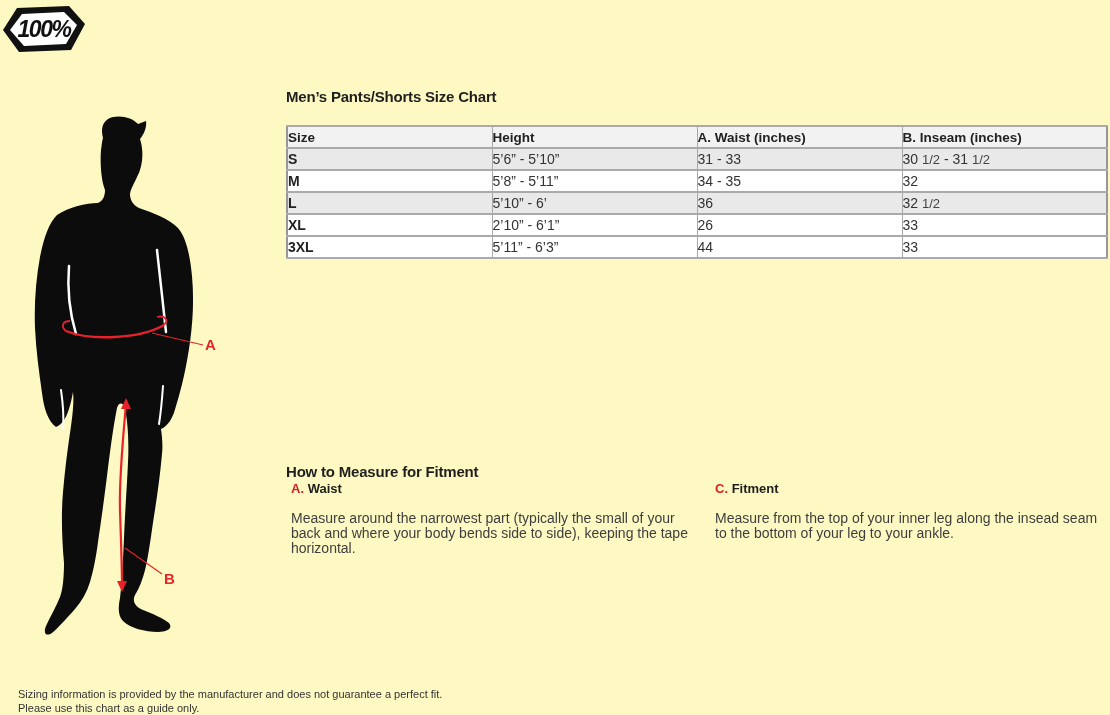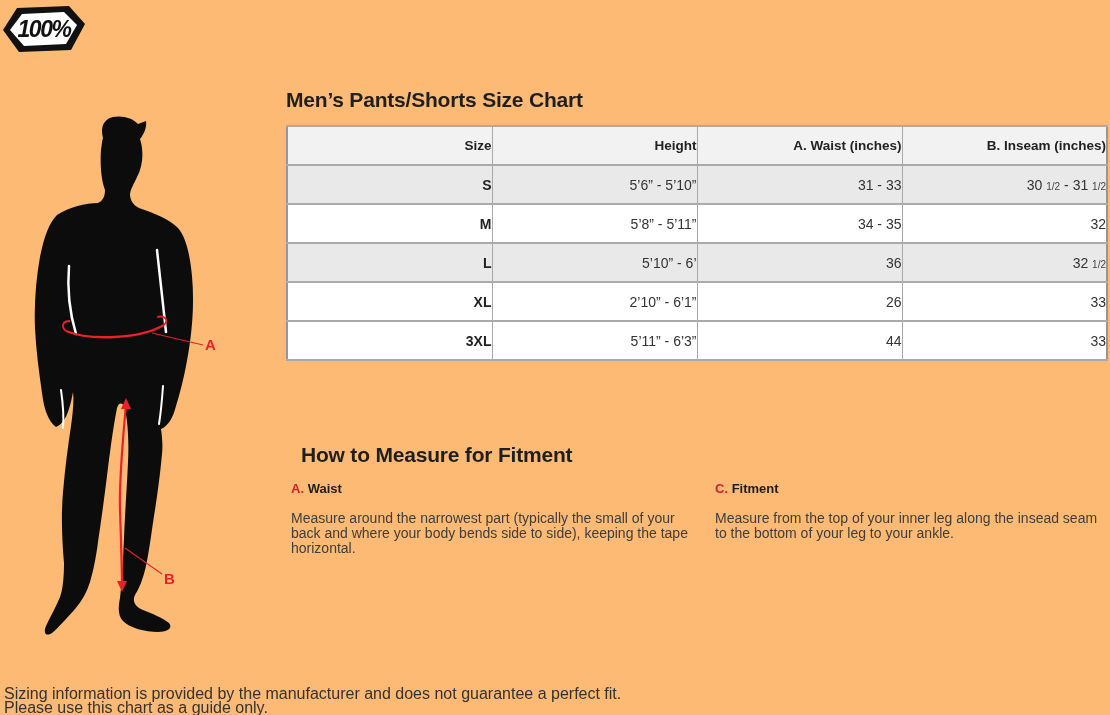--- a/index.html
+++ b/index.html
@@ -1,94 +1,94 @@
 <!DOCTYPE html>
 <html><head>
 <meta charset="utf-8">
 <style>
   * { margin: 0; padding: 0; box-sizing: border-box; }
   html, body { background: #ffffff; }
   #canvas {
     position: relative;
     width: 1110px;
     height: 715px;
-    background: #fdba74;
+    background: #fef9c3;
     font-family: "Liberation Sans", sans-serif;
     overflow: hidden;
   }
   
   #logo { position: absolute; left: 2px; top: 3px; }
   
   #figure { position: absolute; left: 25px; top: 115px; }
   
   .section-title {
     position: absolute;
-    font-size: 21px;
+    font-size: 15px;
     font-weight: bold;
     color: #1f1f1f;
     letter-spacing: -0.2px;
     text-align: right;
   }
   #chart-title { left: 286px; top: 88px; }
-  #measure-title { left: 286px; top: 443px; margin-left: 15px; }
+  #measure-title { left: 286px; top: 463px; }
   
   #size-table {
     position: absolute;
     left: 286px;
     top: 125px;
     width: 822px;
     border-collapse: collapse;
     table-layout: fixed;
     border: 2px solid #969696;
   }
   #size-table th, #size-table td {
     border-left: 1px solid #a8a8a8;
     border-right: 1px solid #a8a8a8;
     border-top: 2px solid #aaaaaa;
     border-bottom: 2px solid #aaaaaa;
-    height: 39px;
-    text-align: right;
+    height: 22px;
+    text-align: left;
     vertical-align: middle;
   }
   #size-table th {
     background: #f2f2f2;
     font-size: 13.5px;
     font-weight: bold;
     color: #222;
   }
   #size-table td {
     font-size: 14px;
     color: #333;
     background: #ffffff;
   }
   #size-table tr.alt td { background: #e9e9e9; }
   #size-table td.size-cell { font-weight: bold; color: #222; }
-  .frac { font-size: 10px; color: #444; }
+  .frac { font-size: 13px; color: #444; }
   
   .measure-item { position: absolute; top: 481px; }
   #measure-item-a { left: 291px; width: 405px; }
   #measure-item-c { left: 715px; width: 393px; }
   .measure-item h3 {
     font-size: 13px;
     font-weight: bold;
     color: #1d1d1d;
     margin-bottom: 15px;
   }
   .measure-letter { color: #d4212a; }
   .measure-desc {
     font-size: 14px;
     color: #3e3e3e;
     line-height: 15px;
   }
   
   #footer {
     position: absolute;
-    left: 4px;
+    left: 18px;
     top: 687px;
-    font-size: 16px;
+    font-size: 11px;
     color: #333;
     line-height: 14px;
   }
 </style>
 </head>
 <body>
 
 <div id="canvas">
 
   <svg id="logo" width="84" height="50" viewBox="0 0 84 50" aria-hidden="true">

